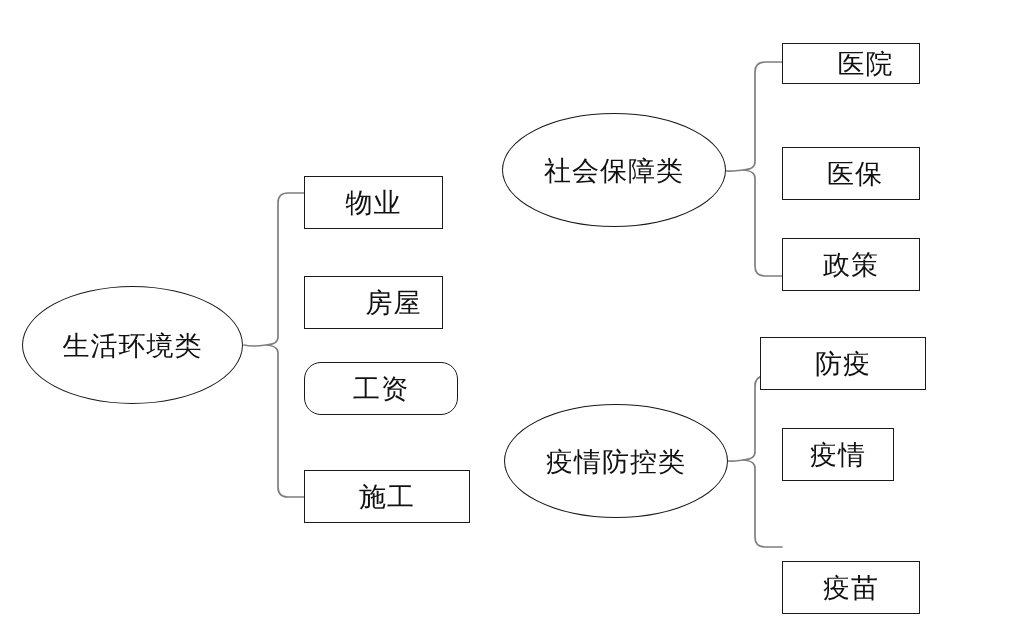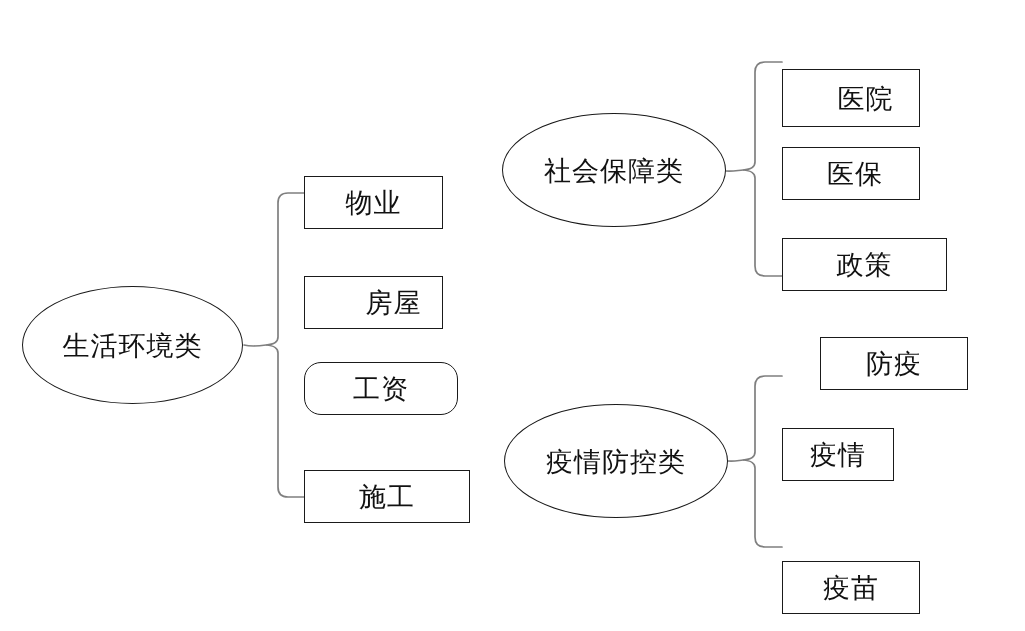--- a/index.html
+++ b/index.html
@@ -79,34 +79,34 @@
   <div class="node box" style="left:304px; top:362px; width:154px; height:53px;border-radius:17px;">
     <span class="label">工资</span>
   </div>
   <div class="node box" style="left:304px; top:470px; width:166px; height:53px;">
     <span class="label">施工</span>
   </div>
 
   <div class="node ellipse" style="left:502px; top:113px; width:224px; height:114px;">
     <span class="label">社会保障类</span>
   </div>
-  <div class="node box" style="left:782px; top:69px; width:138px; height:58px;padding-left:29px;">
+  <div class="node box" style="left:782px; top:43px; width:138px; height:41px;padding-left:29px;">
     <span class="label">医院</span>
   </div>
   <div class="node box" style="left:782px; top:147px; width:138px; height:53px;padding-left:8px;">
     <span class="label">医保</span>
   </div>
-  <div class="node box" style="left:782px; top:238px; width:165px; height:53px;">
+  <div class="node box" style="left:782px; top:238px; width:138px; height:53px;">
     <span class="label">政策</span>
   </div>
 
   <div class="node ellipse" style="left:504px; top:404px; width:224px; height:114px;">
     <span class="label">疫情防控类</span>
   </div>
-  <div class="node box" style="left:820px; top:337px; width:148px; height:53px;">
+  <div class="node box" style="left:760px; top:337px; width:166px; height:53px;">
     <span class="label">防疫</span>
   </div>
   <div class="node box" style="left:782px; top:428px; width:112px; height:53px;">
     <span class="label">疫情</span>
   </div>
   <div class="node box" style="left:782px; top:525px; width:138px; height:53px;margin-top:36px;">
     <span class="label">疫苗</span>
   </div>
 
 </div>

